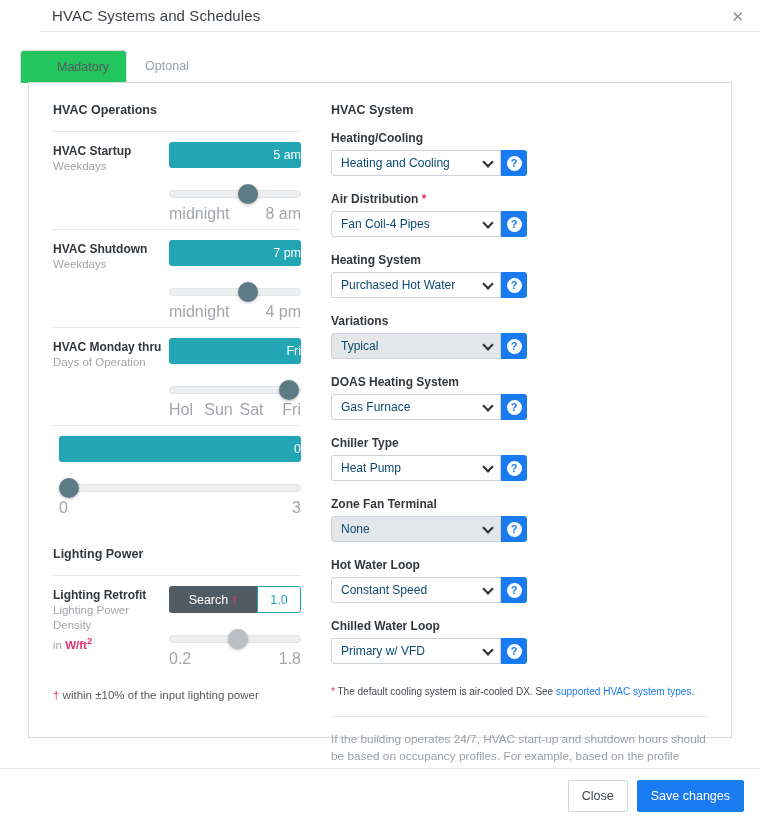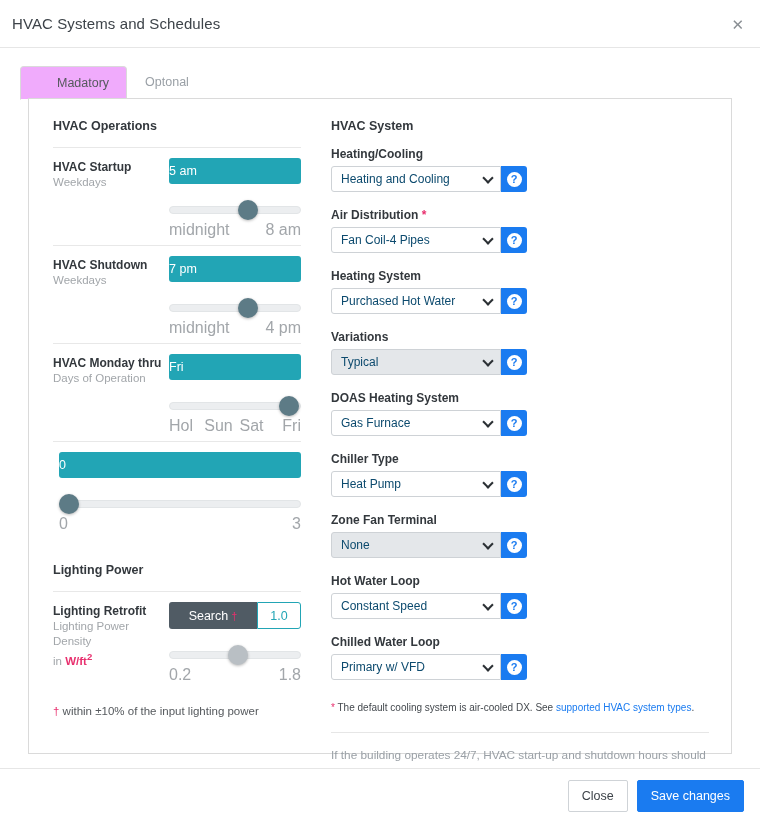--- a/index.html
+++ b/index.html
@@ -9,46 +9,47 @@
     background:#ffffff;
     font-family:"Liberation Sans", sans-serif;
     font-size:12px;
     color:#3d4349;
     overflow:hidden;
     position:relative;
   }
 
   
   .modal-header {
-    height:48px;
+    height:32px;
     display:flex; align-items:center;
     padding:0 16px 0 12px;
     border-bottom:1px solid #e6e6e6;
     position:relative;
+    margin-left:40px;
   }
   .modal-title { font-size:15px; color:#3d4349; font-weight:400; letter-spacing:.1px; }
   .close-x {
     position:absolute; right:16px; top:50%; transform:translateY(-50%);
     font-size:15px; color:#8a8f94; line-height:1; cursor:pointer;
     font-family:"Liberation Sans", sans-serif;
   }
 
   
   .tabs-wrap { padding:18px 20px 0 20px; }
   .tabs { display:flex; align-items:flex-end; height:33px; }
   .tab {
     padding:8px 17px 8px 17px;
     font-size:12.5px; color:#9aa0a6;
     border:1px solid transparent;
     border-radius:4px 4px 0 0;
     background:transparent; cursor:pointer;
     line-height:16px;
   }
   .tab.active {
-    color:#55595d; background:#f0abfc;
+    color:#55595d; background:#22c55e;
     border-color:#dadada; border-bottom-color:#fff;
     margin-bottom:-1px;
     padding-left:36px;
   }
 
   .panel {
     margin:0 28px;
     border:1px solid #dadada;
     border-top:none;
     background:#fff;
@@ -72,21 +73,21 @@
 
   .row { border-top:1px solid #e8e8e8; padding:10px 0 6px 0; display:flex; }
   .row:first-of-type { border-top:1px solid #e8e8e8; }
   .row-labels { width:110px; padding-top:2px; }
   .row-label { font-size:12px; font-weight:bold; color:#33383d; line-height:15px; }
   .row-sub { font-size:11.5px; color:#a2a6aa; line-height:15px; }
 
   .row-control { flex:1; padding-left:6px; }
 
   .value-pill {
-    background:#22a5b5; color:#fff; text-align:left;
+    background:#22a5b5; color:#fff; text-align:right;
     border-radius:3px; height:26px; line-height:26px;
     font-size:12.5px; width:100%;
   }
 
   
   .slider { position:relative; height:24px; margin-top:14px; }
   .slider-track {
     position:absolute; left:0; right:0; top:8px; height:8px;
     background:#eceef0; border:1px solid #e2e5e7; border-radius:5px;
   }

